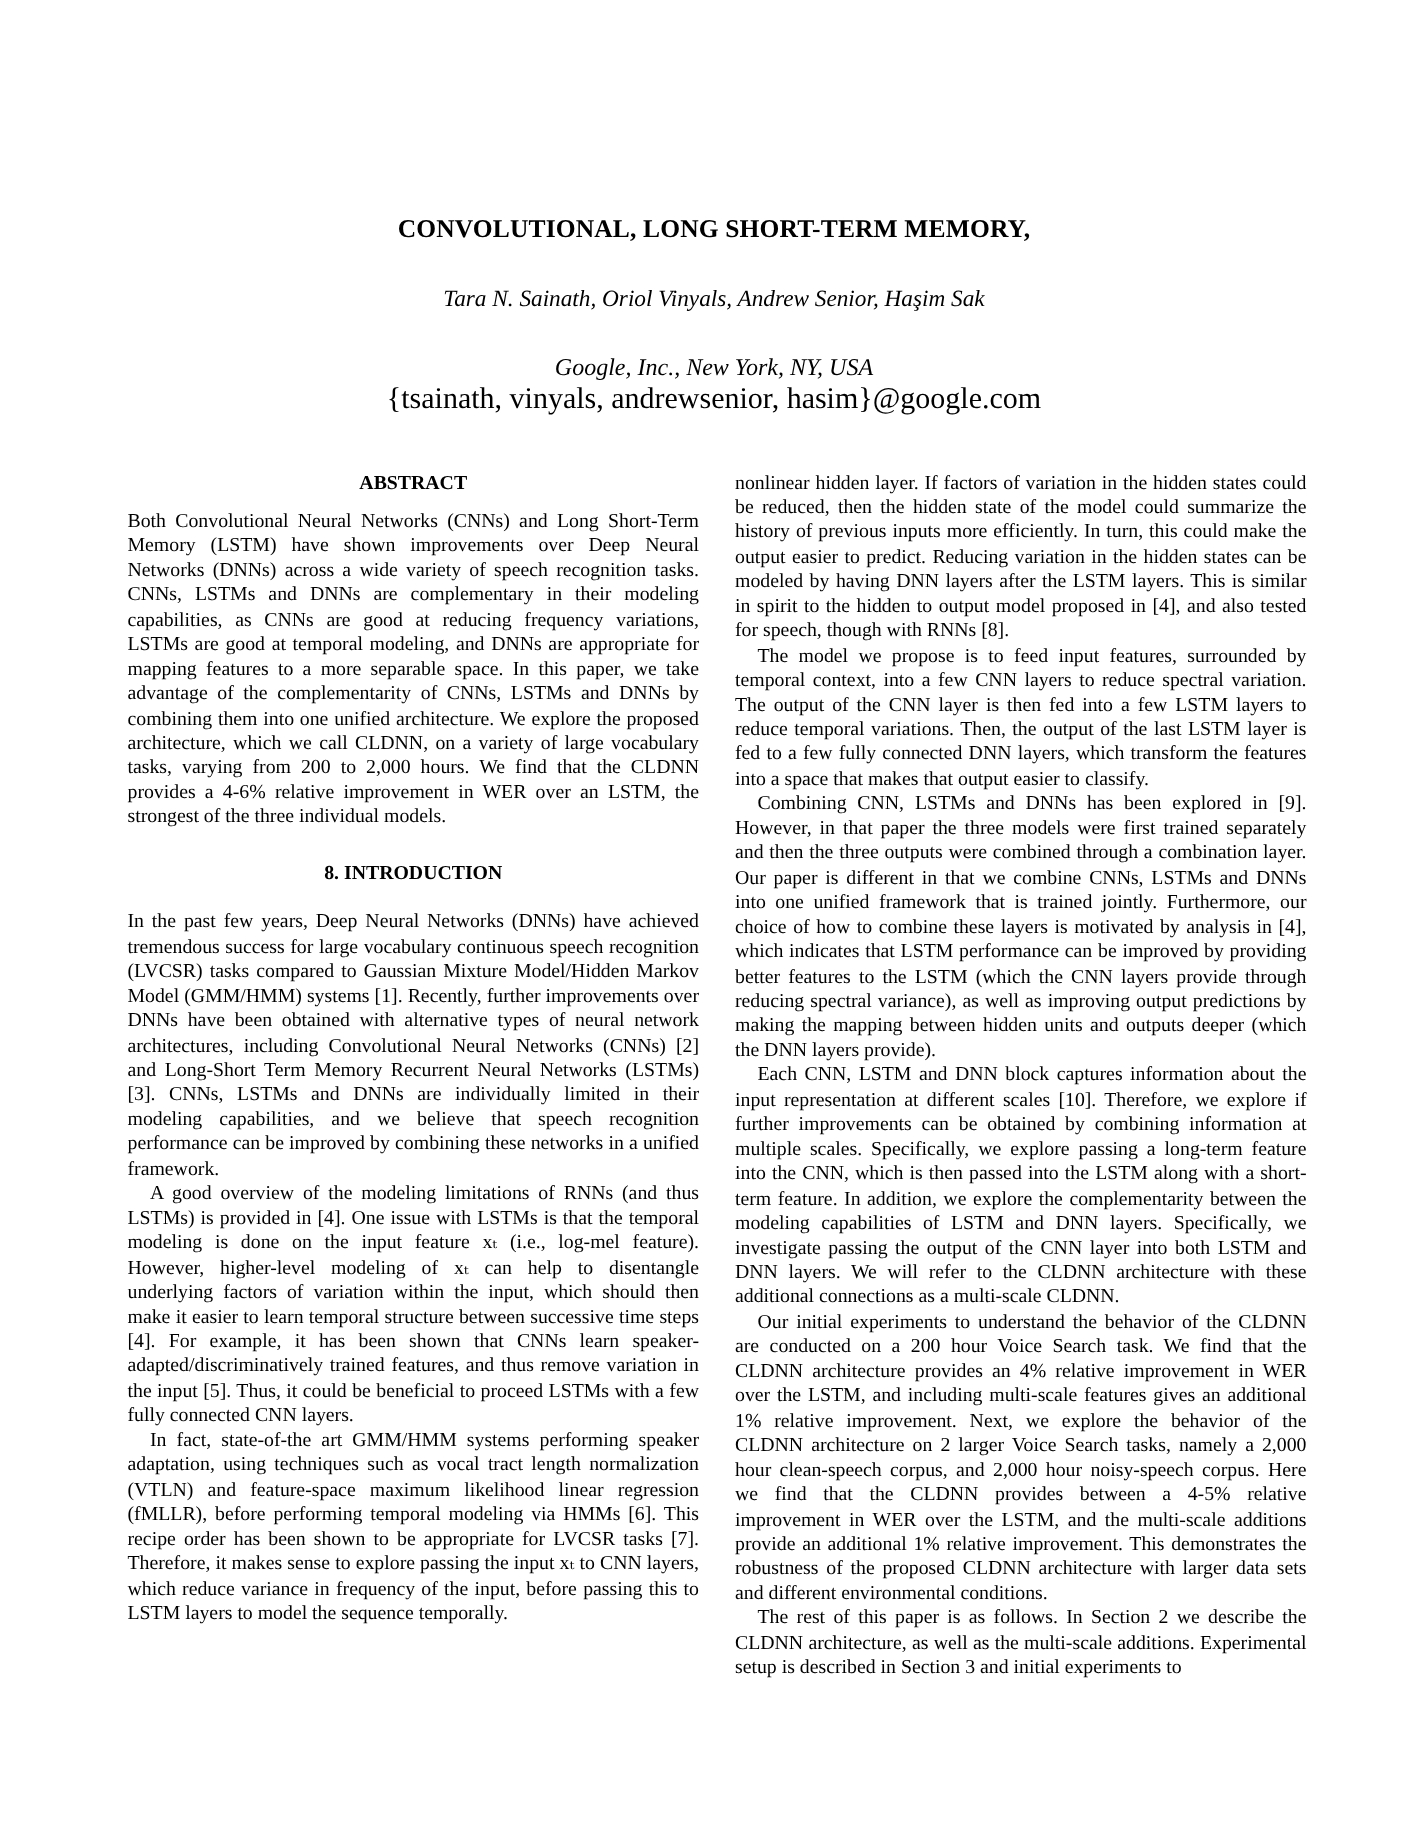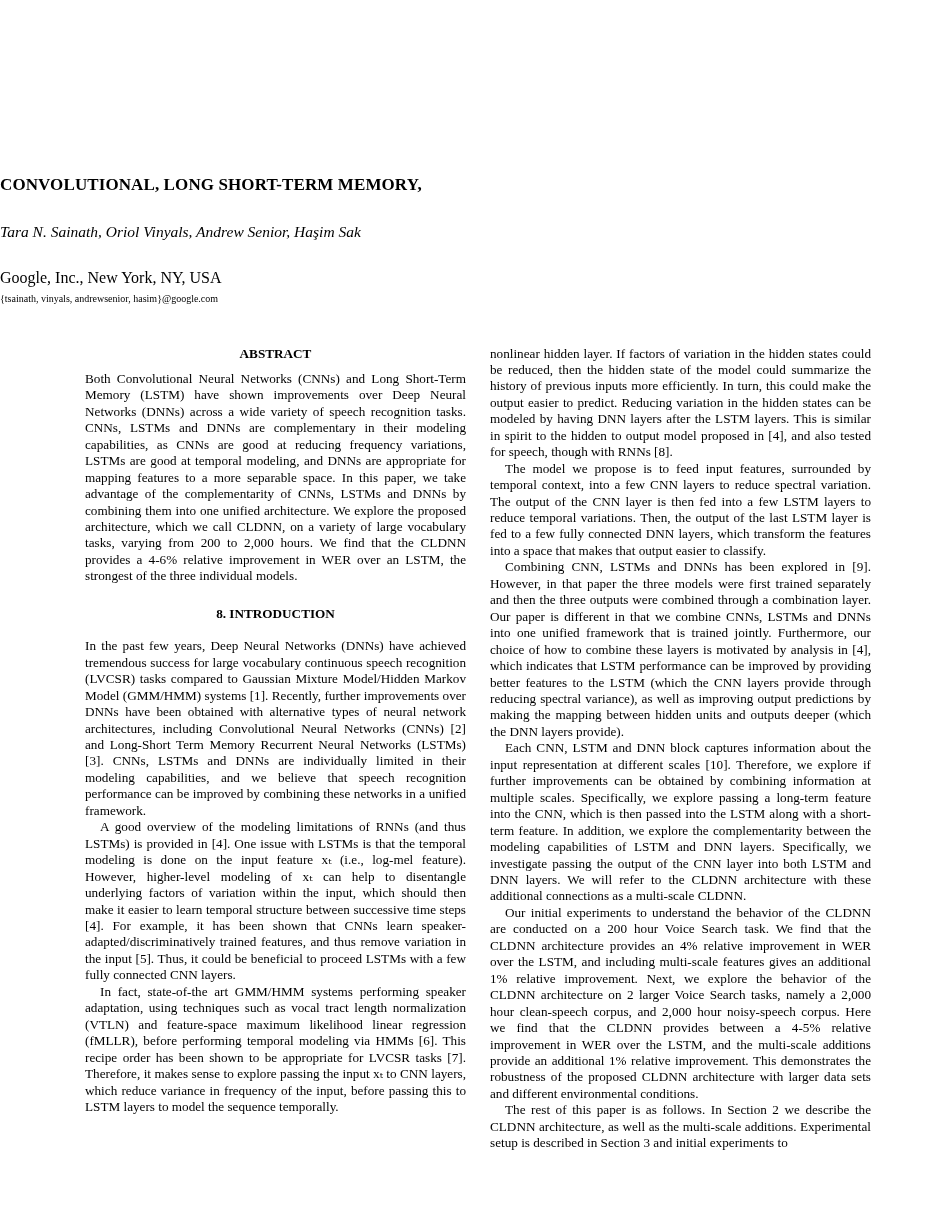--- a/index.html
+++ b/index.html
@@ -11,42 +11,42 @@
     overflow: hidden;
     font-family: "Liberation Serif", "DejaVu Serif", serif;
     color: #000000;
   }
   .page {
     position: absolute;
     inset: 0;
     background: #ffffff;
   }
   .header {
-    text-align: left;
+    text-align: center;
     padding-top: 143px;
-    margin-top: 32px;
   }
   .title {
     font-weight: bold;
     font-size: 17px;
     line-height: 20.5px;
     letter-spacing: 0.1px;
   }
   .authors {
     font-style: italic;
     font-size: 15.5px;
     margin-top: 27px;
   }
   .affiliation {
     font-size: 16px;
     margin-top: 26px;
     line-height: 21px;
+    font-style: italic;
   }
   .email {
-    font-size: 10px;
+    font-size: 20px;
     line-height: 21px;
   }
   .columns {
     display: flex;
     gap: 24px;
     margin: 37px 85px 0 85px;
   }
   .col {
     width: 381px;
     flex: 0 0 381px;

